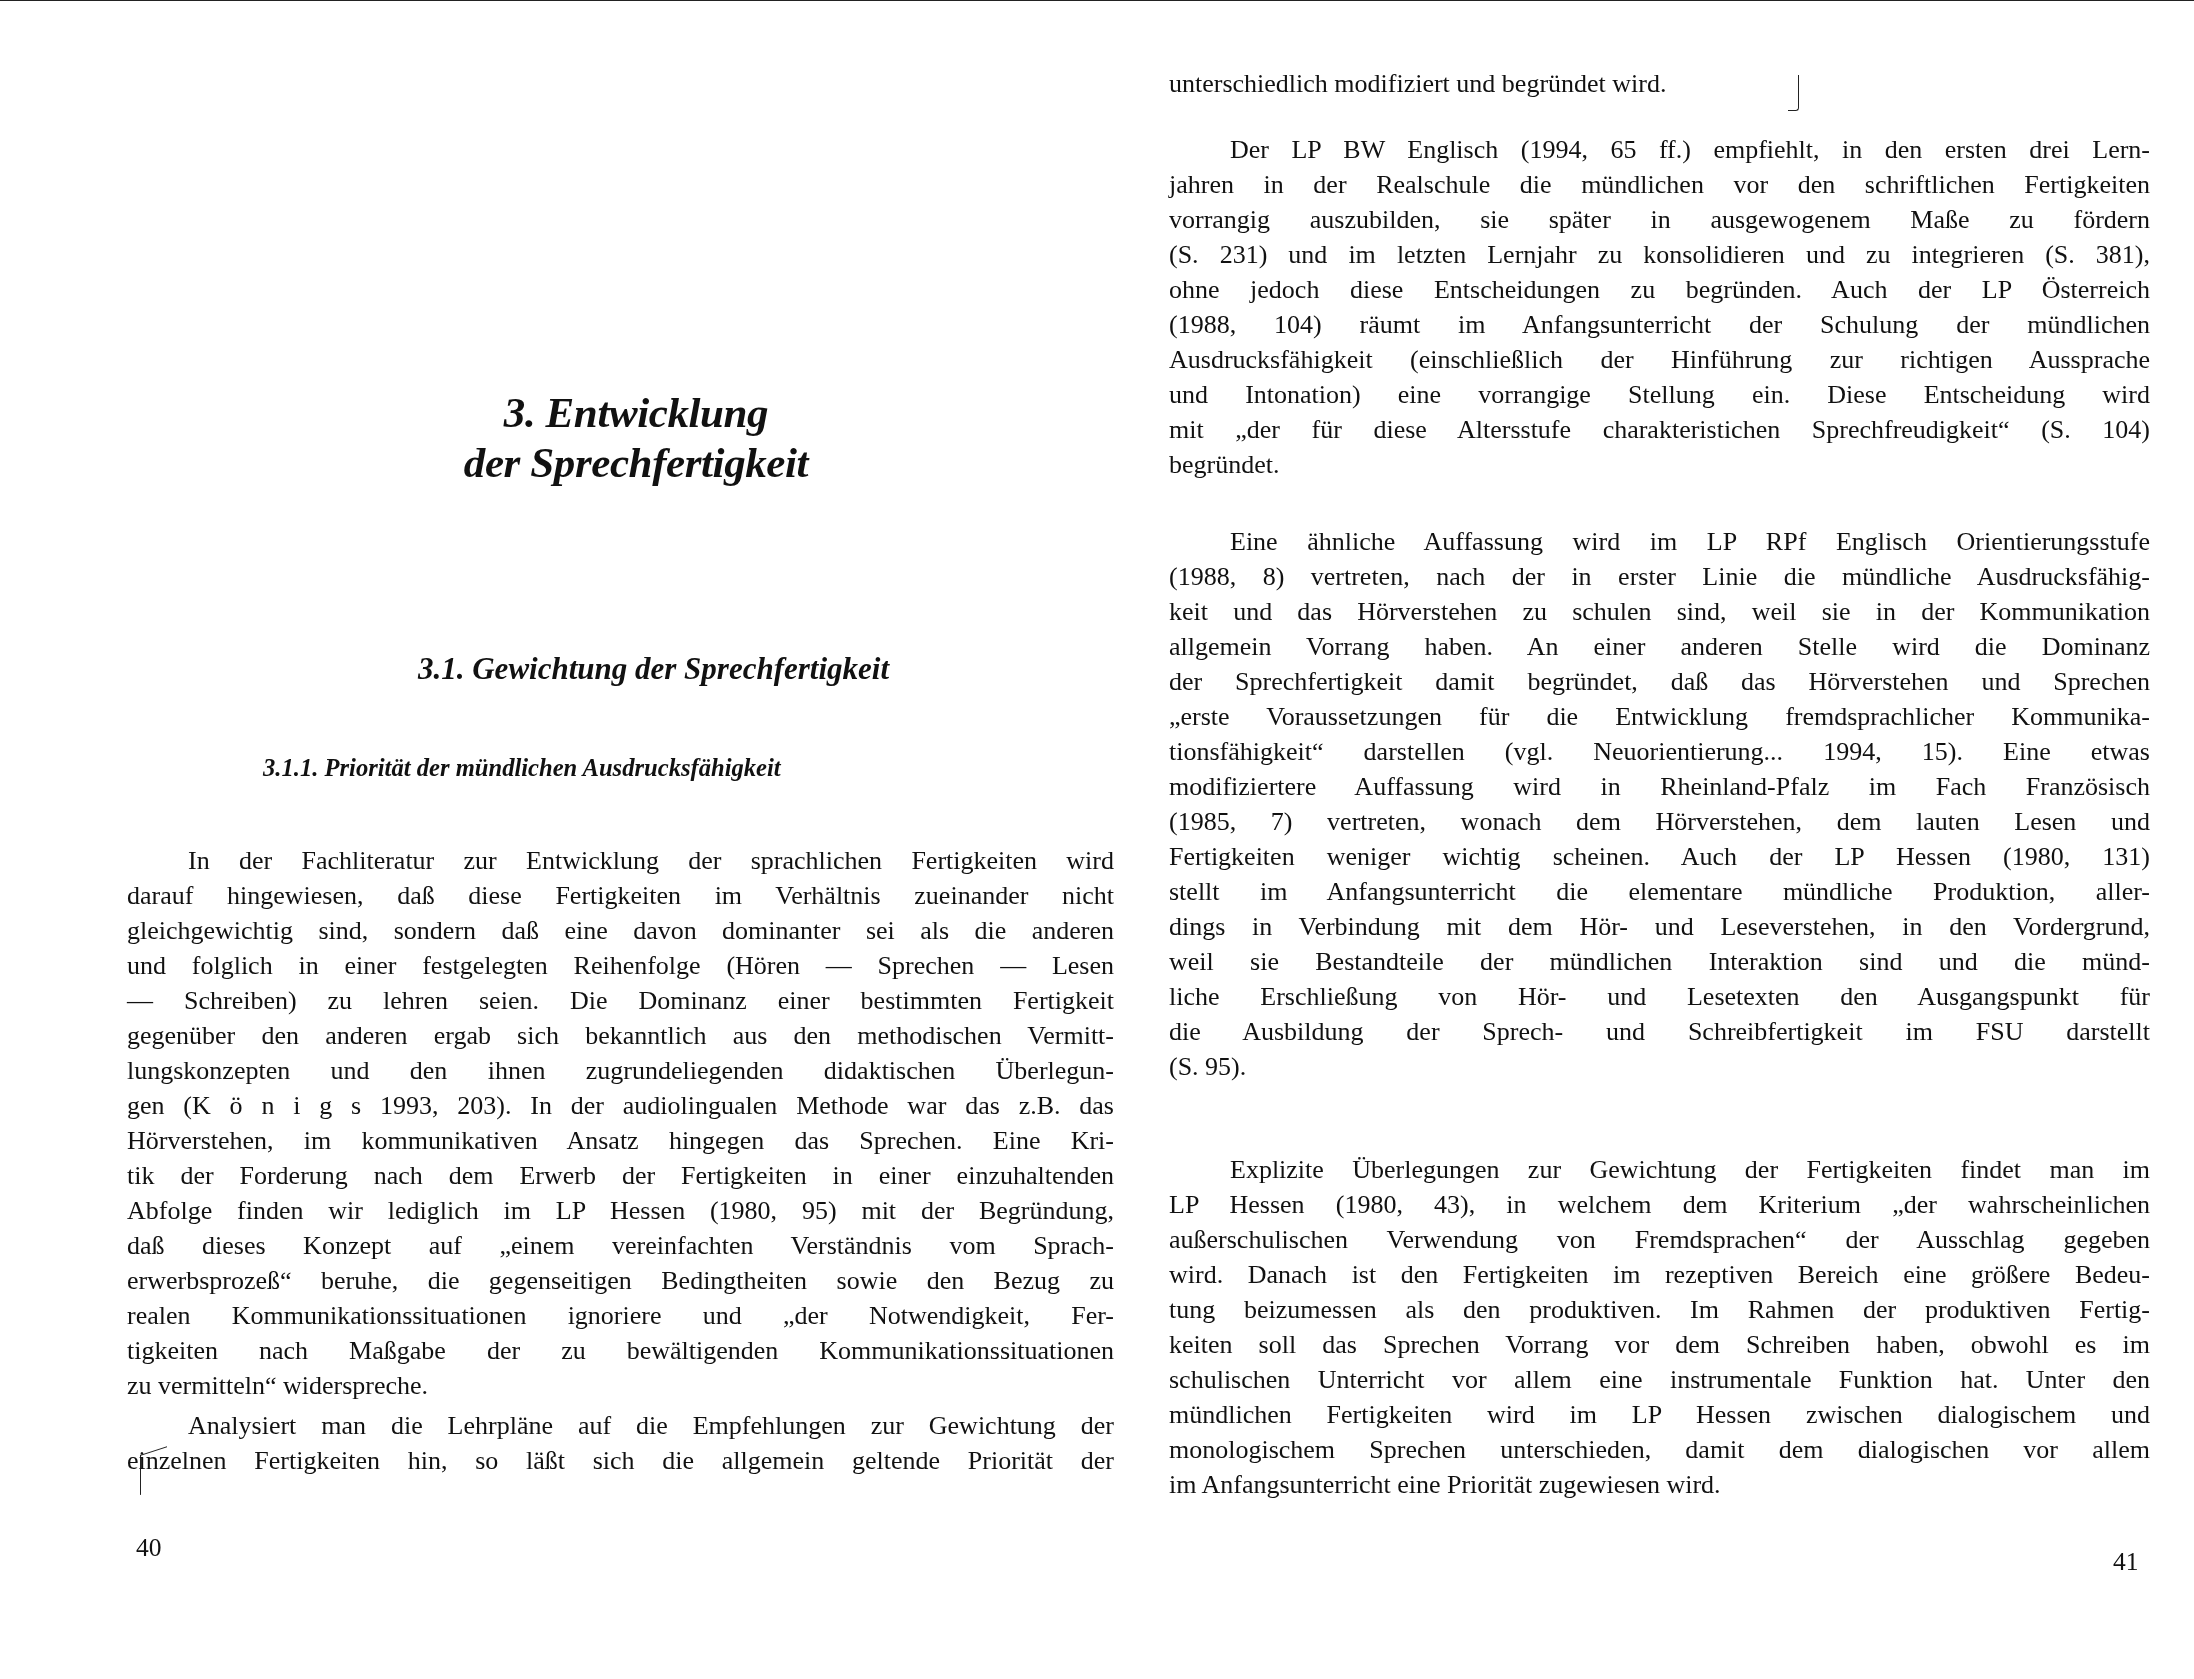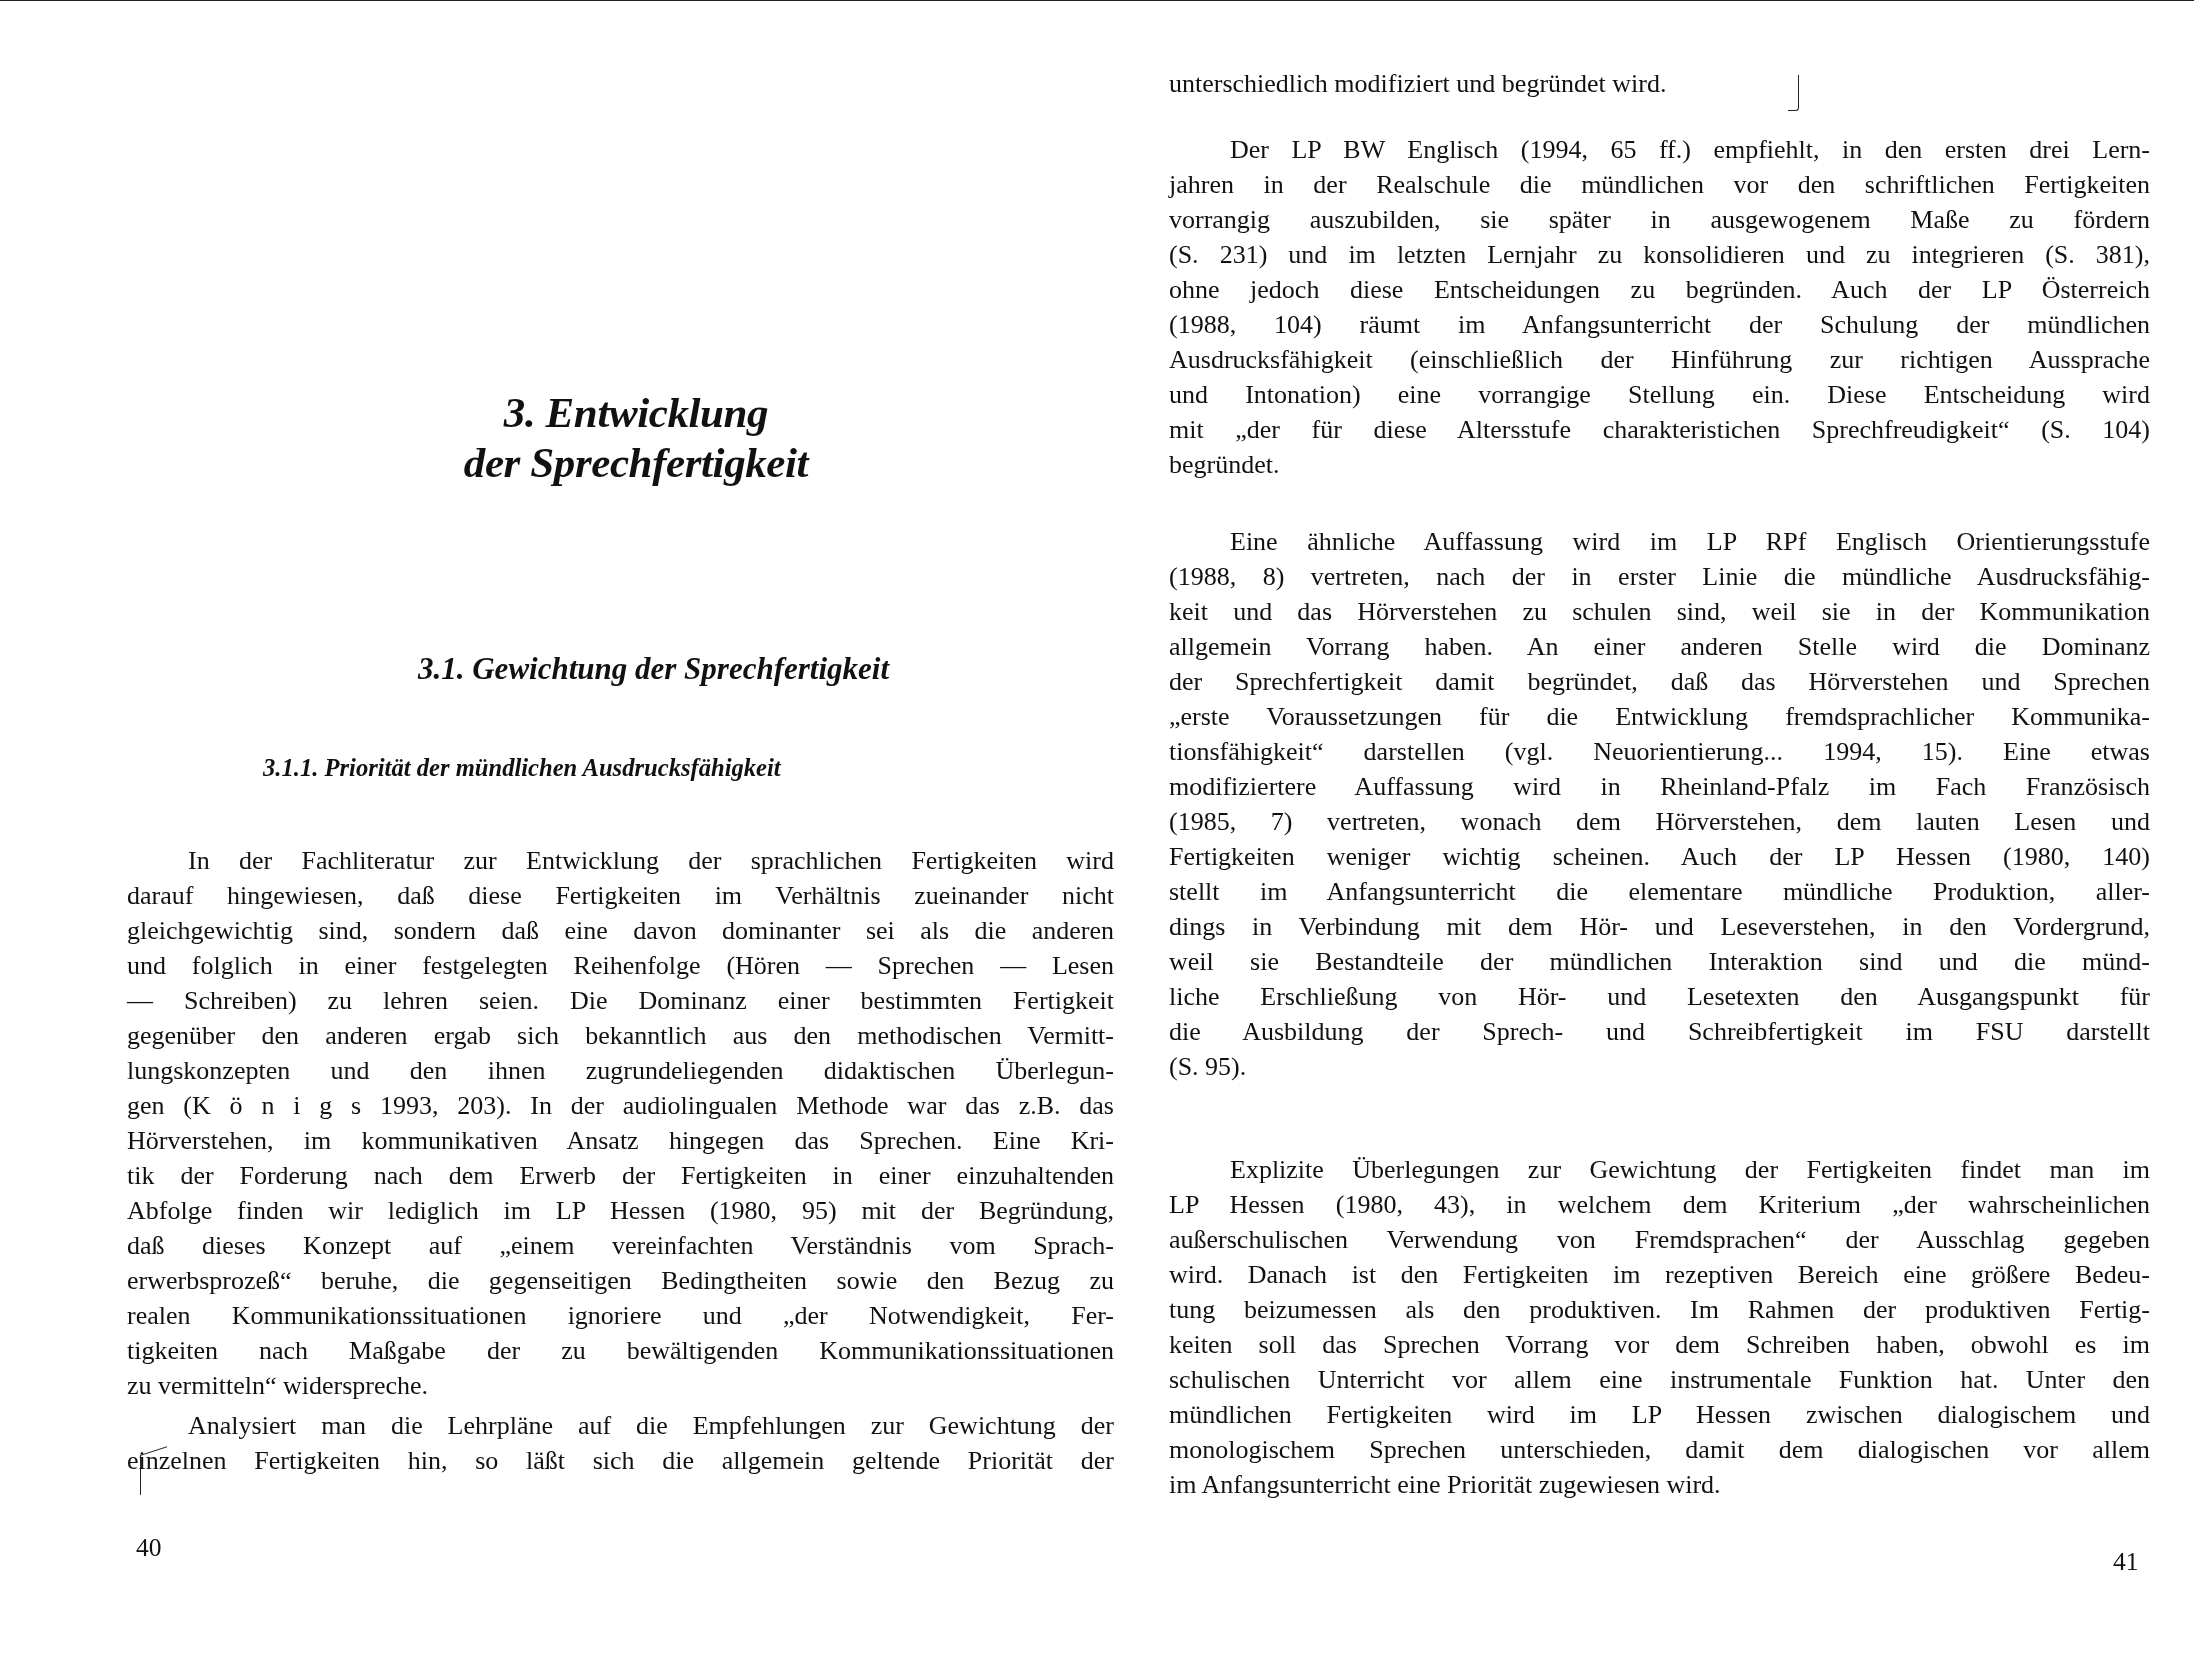--- a/index.html
+++ b/index.html
@@ -85,21 +85,21 @@
   <div class="para" style="left:37px; top:524px; width:981px;">
       <span class="line indent">Eine ähnliche Auffassung wird im LP RPf Englisch Orientierungsstufe</span>
       <span class="line">(1988, 8) vertreten, nach der in erster Linie die mündliche Ausdrucksfähig-</span>
       <span class="line">keit und das Hörverstehen zu schulen sind, weil sie in der Kommunikation</span>
       <span class="line">allgemein Vorrang haben. An einer anderen Stelle wird die Dominanz</span>
       <span class="line">der Sprechfertigkeit damit begründet, daß das Hörverstehen und Sprechen</span>
       <span class="line">„erste Voraussetzungen für die Entwicklung fremdsprachlicher Kommunika-</span>
       <span class="line">tionsfähigkeit“ darstellen (vgl. Neuorientierung... 1994, 15). Eine etwas</span>
       <span class="line">modifiziertere Auffassung wird in Rheinland-Pfalz im Fach Französisch</span>
       <span class="line">(1985, 7) vertreten, wonach dem Hörverstehen, dem lauten Lesen und</span>
-      <span class="line">Fertigkeiten weniger wichtig scheinen. Auch der LP Hessen (1980, 140)</span>
+      <span class="line">Fertigkeiten weniger wichtig scheinen. Auch der LP Hessen (1980, 131)</span>
       <span class="line">stellt im Anfangsunterricht die elementare mündliche Produktion, aller-</span>
       <span class="line">dings in Verbindung mit dem Hör- und Leseverstehen, in den Vordergrund,</span>
       <span class="line">weil sie Bestandteile der mündlichen Interaktion sind und die münd-</span>
       <span class="line">liche Erschließung von Hör- und Lesetexten den Ausgangspunkt für</span>
       <span class="line">die Ausbildung der Sprech- und Schreibfertigkeit im FSU darstellt</span>
       <span class="line last">(S. 95).</span>
     </div>
   <div class="para" style="left:37px; top:1152px; width:981px;">
       <span class="line indent">Explizite Überlegungen zur Gewichtung der Fertigkeiten findet man im</span>
       <span class="line">LP Hessen (1980, 43), in welchem dem Kriterium „der wahrscheinlichen</span>

